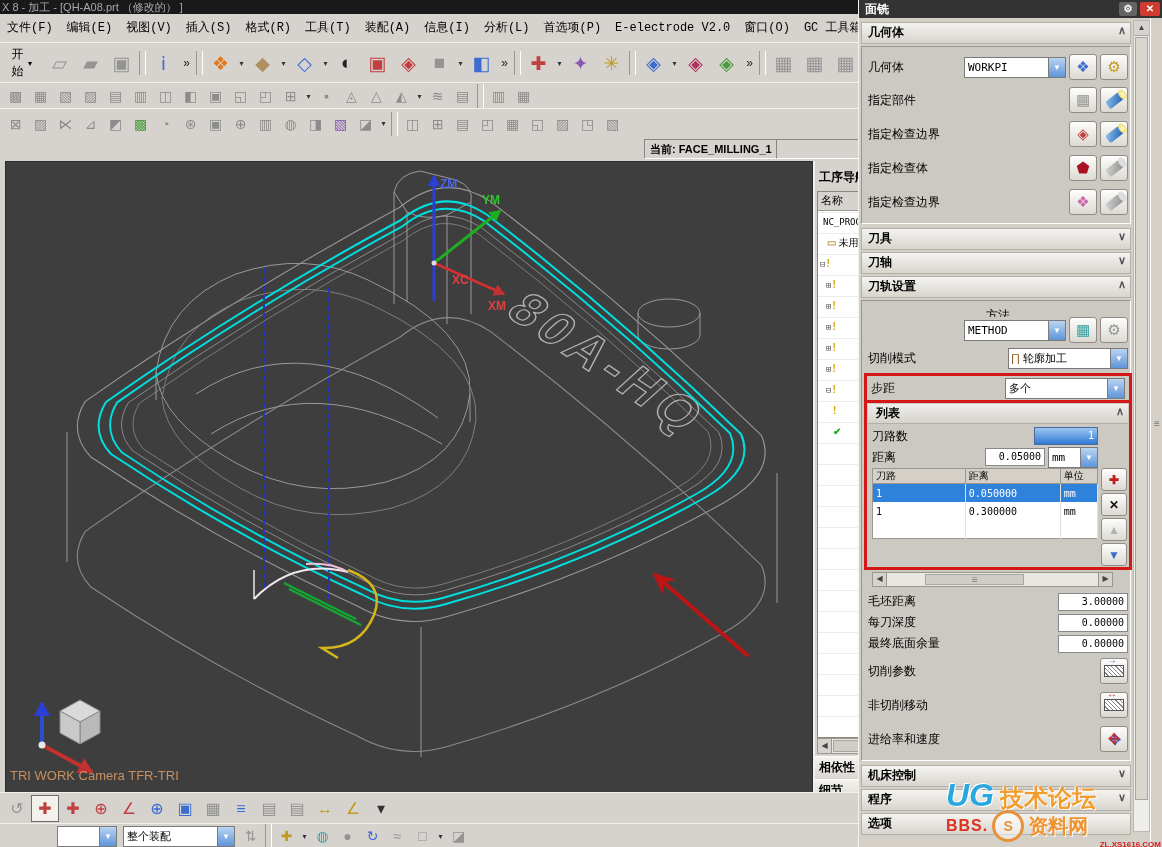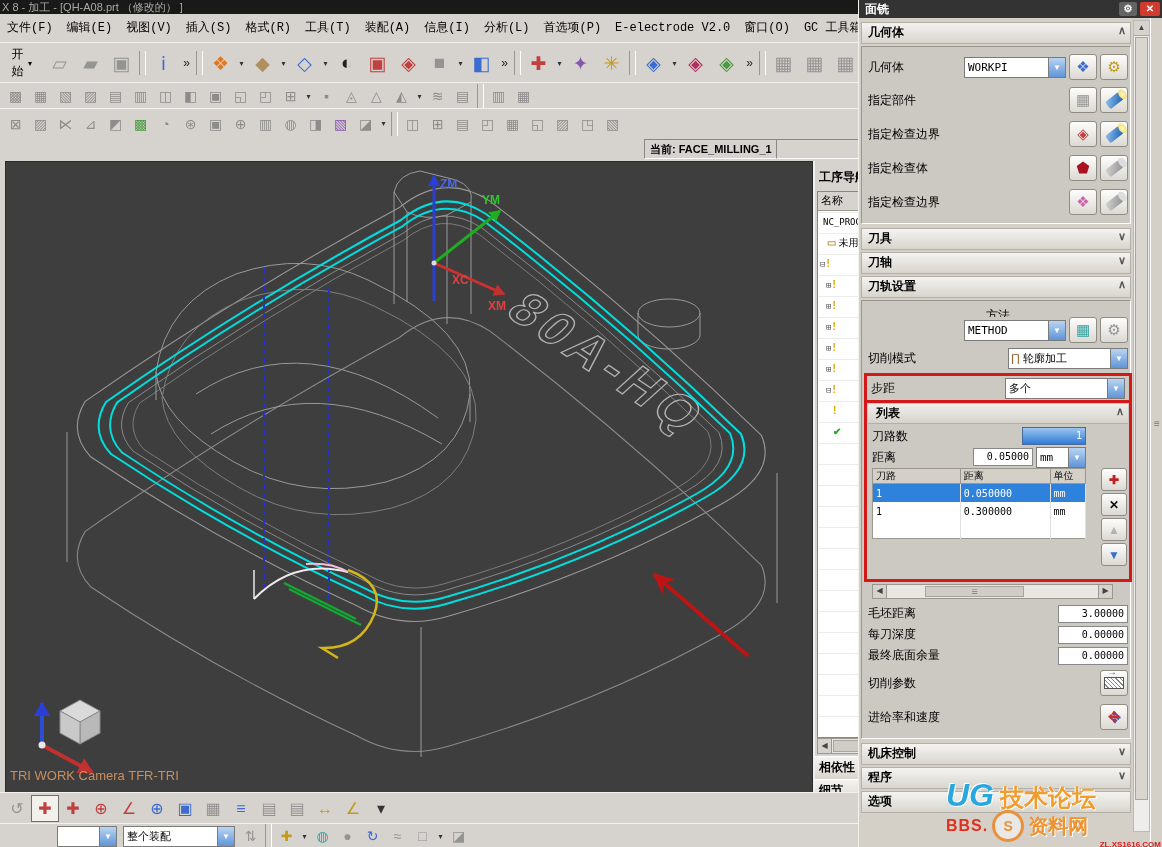--- a/index.html
+++ b/index.html
@@ -111,21 +111,21 @@
   .combo2 .cval{font-size:11px;font-family:"DejaVu Sans Mono",monospace;padding:0 3px;white-space:nowrap;overflow:hidden;}
   .w100{width:100px;gap:41px;}.w118{width:118px;}.w48{width:48px;}
   .fld{height:16px;background:#fff;border:1px solid #888;font-size:10px;
        font-family:"DejaVu Sans Mono",monospace;line-height:16px;padding:0 3px;overflow:hidden;white-space:nowrap;}
   .fld.num{text-align:right;}
   .fld.blue{background:linear-gradient(#9cc6f0,#2f7ad6);color:#fff;text-align:right;border-color:#4a6a9a;}
   .hl1{border:3px solid #d41818;margin:0 -4px;padding:0 1px;}
   .hl2{border:3px solid #d41818;border-top:none;margin:0 -4px;padding:1px;}
   .subhdr{height:18px;background:linear-gradient(#efeeeb,#d6d3cc);border-bottom:1px solid #b3b0a9;
           font-weight:bold;font-size:12px;padding:1px 4px 0 8px;display:flex;}
-  .listwrap{display:flex;padding:2px 0 12px 4px;gap:12px;}
+  .listwrap{display:flex;padding:2px 0 0 4px;}
   .listleft{flex:1;margin-right:3px;}
   .btncol{width:27px;display:flex;flex-direction:column;gap:2px;padding-top:42px;}
   .sbtn{width:26px;height:23px;border:1px solid #8f8c86;border-radius:3px;
         background:linear-gradient(#fdfdfc,#dcd9d2);font-size:12px;display:flex;align-items:center;justify-content:center;padding:0;}
   .sbtn.add{color:#c02020;font-weight:bold;}
   .sbtn.del{color:#111;font-weight:bold;}
   .sbtn.up{color:#b2b2b2;}
   .sbtn.down{color:#3a70c8;}
   .ptable{width:100%;border-collapse:collapse;background:#fff;border:1px solid #9a978f;table-layout:fixed;}
   .ptable th{background:#d4d0c8;font-size:10px;font-weight:normal;text-align:left;
@@ -921,20 +921,28 @@
         </div>
         <div class="drow h34">
           <span class="dlabel">切削参数</span>
           <span class="ctrl">
               <button class="dbtn">
                 <span class="hatch"></span>
               </button>
             </span>
         </div>
         <div class="drow h34">
+          <span class="dlabel">非切削移动</span>
+          <span class="ctrl">
+              <button class="dbtn">
+                <span class="hatch dash"></span>
+              </button>
+            </span>
+        </div>
+        <div class="drow h34">
           <span class="dlabel">进给率和速度</span>
           <span class="ctrl">
               <button class="dbtn">
                 <span class="feedx">✥</span>
               </button>
             </span>
         </div>
       </div>
 
       <div class="sechdr">

